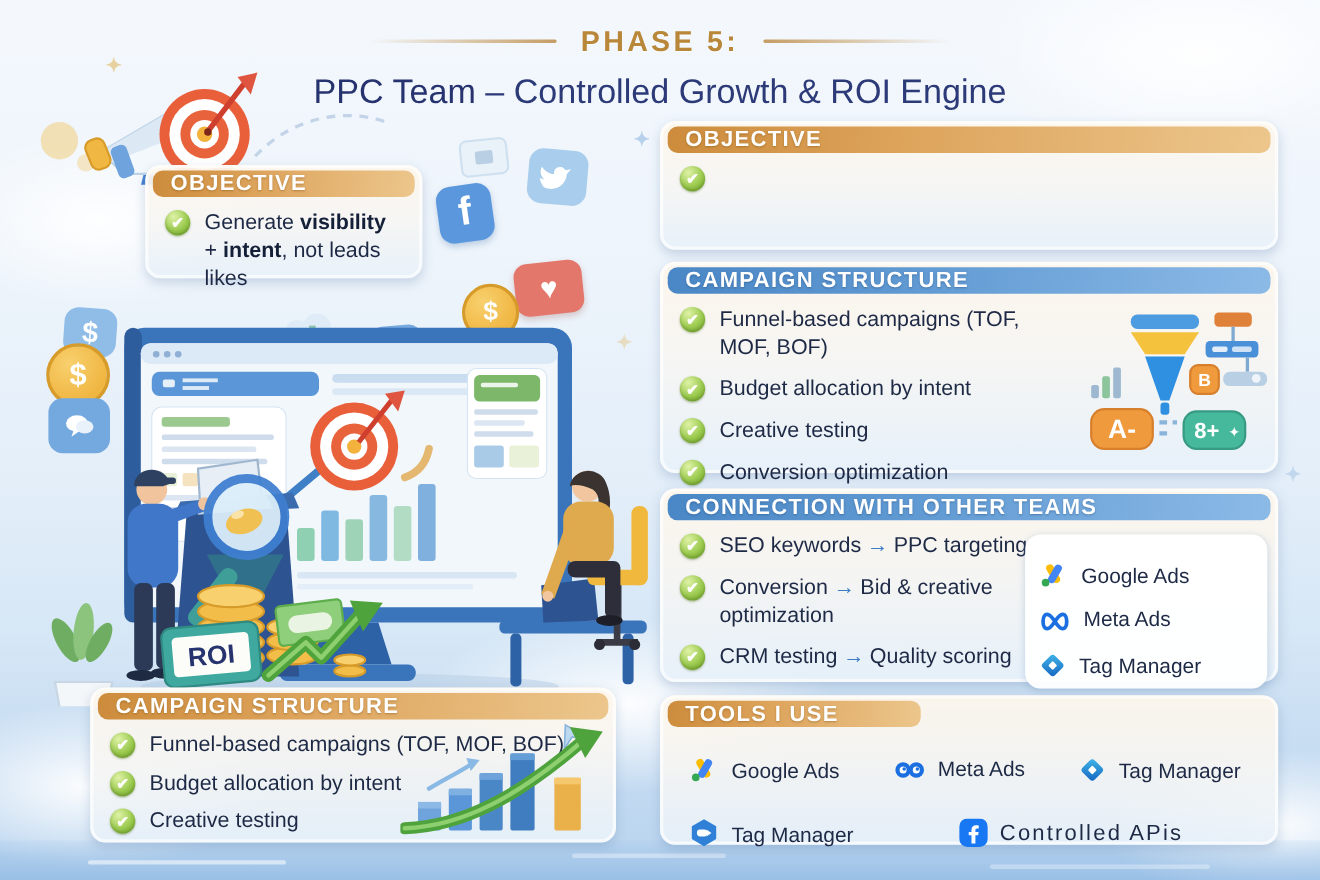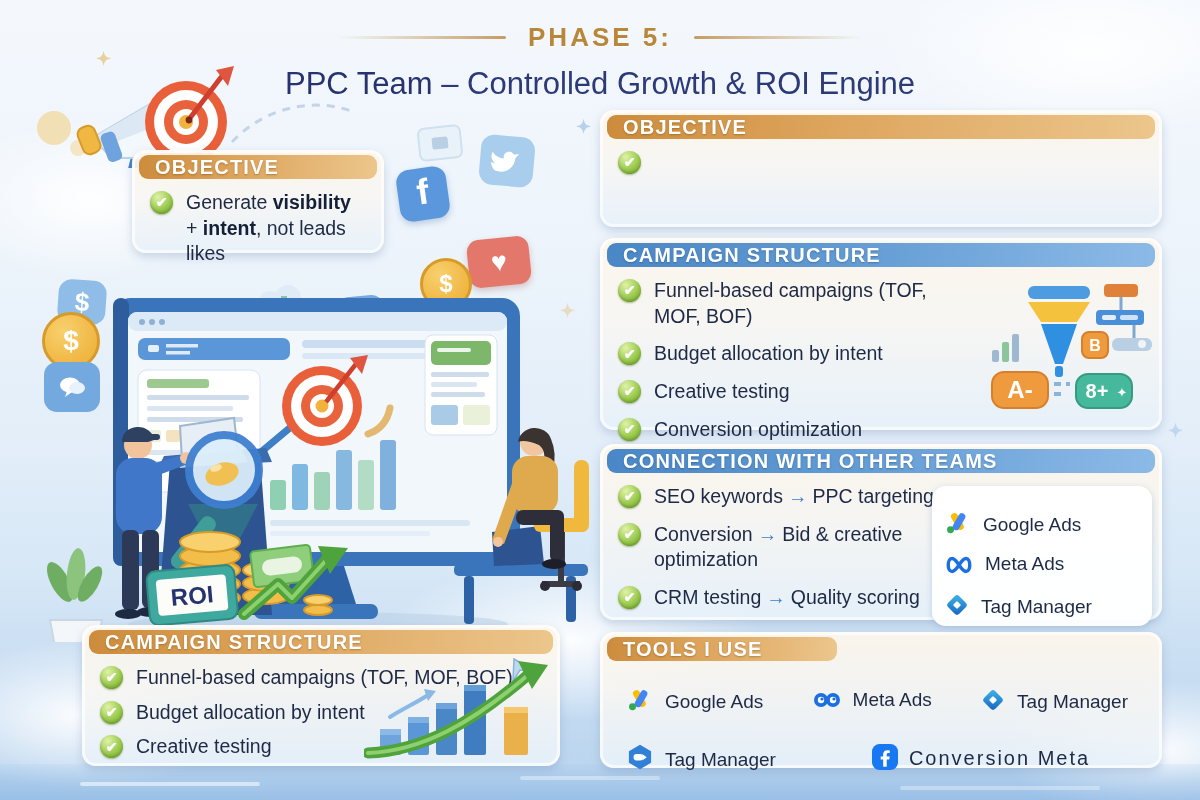--- a/index.html
+++ b/index.html
@@ -498,21 +498,21 @@
         </span>
           <span>Tag Manager</span>
       </div>
       <div class="tool-row" style="margin-left:96px;">
         <span class="tool-ic">
           <svg width="26" height="26" viewBox="0 0 24 24">
               <rect width="24" height="24" rx="7" fill="#1877f2"></rect>
               <path d="M13.6 21v-6.8h2.3l.4-2.7h-2.7v-1.7c0-.8.3-1.4 1.5-1.4h1.3V6c-.6-.1-1.4-.2-2.3-.2-2.3 0-3.8 1.4-3.8 3.8v1.9H8v2.7h2.3V21h3.3z" fill="#ffffff"></path>
             </svg>
         </span>
-          <span class="conv-label">Conversion Meta</span>
+          <span class="conv-label">Controlled APis</span>
       </div>
     </div>
   </section>
 
   <section class="panel" style="left:82px;top:625px;width:478px;height:141px;">
     <div class="phead gold">
         <span>CAMPAIGN STRUCTURE</span>
       </div>
     <div class="pbody" style="padding-right:170px;">
       <div class="item" style="margin-bottom:9px;white-space:nowrap;">

